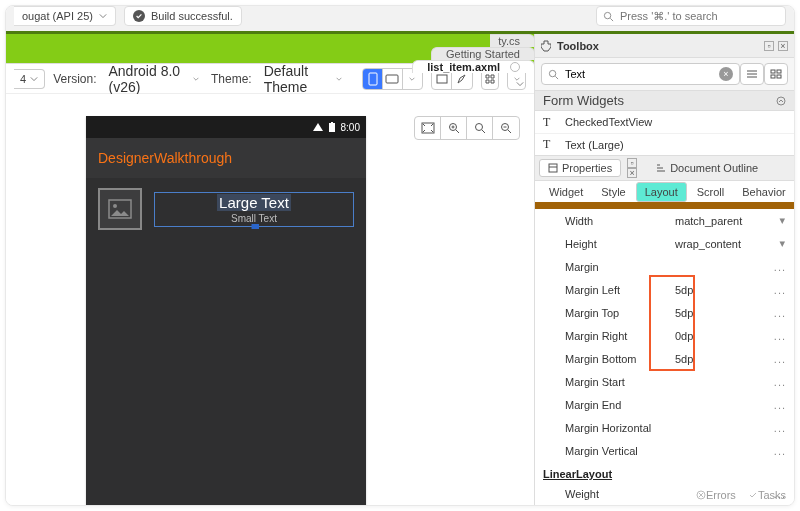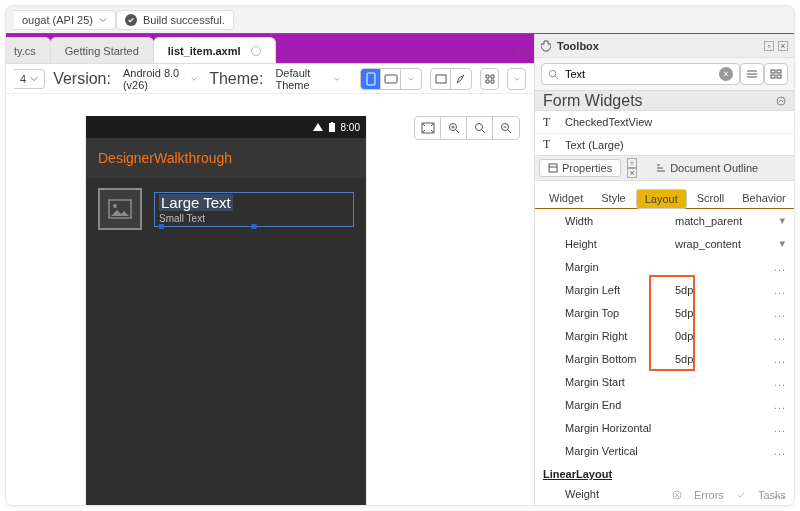--- a/index.html
+++ b/index.html
@@ -1,51 +1,51 @@
 <!DOCTYPE html>
 <html><head>
 <meta charset="utf-8">
 <style>
   * { box-sizing: border-box; margin: 0; padding: 0; font-family: -apple-system, "Helvetica Neue", Arial, sans-serif; }
   body { background:#fff; width:800px; height:511px; overflow:hidden; font-size:12px; color:#333; }
   .frame { position:absolute; left:5px; top:5px; right:5px; bottom:5px; border:1px solid #e8e8e8; border-radius:8px; box-shadow:0 1px 4px rgba(0,0,0,.06); overflow:hidden; background:#fff;}
   
-  .topbar { display:flex; align-items:center; height:28px; background:#f2f2f2; border-bottom:1px solid #4d7c0f; padding:0 8px; }
+  .topbar { display:flex; height:28px; background:#f2f2f2; border-bottom:3px solid #4d7c0f; padding:0 8px; gap:8px;}
   .pill { background:#fff; border:1px solid #ddd; border-radius:4px; height:20px; display:flex; align-items:center; padding:0 8px; font-size:11px; color:#444; gap:6px;}
   .pill.cut-left { border-left:none; border-top-left-radius:0; border-bottom-left-radius:0;}
   .check-icon { width:12px; height:12px; background:#555; border-radius:50%; display:flex; align-items:center; justify-content:center;}
   .check-icon svg { width:8px; height:8px; }
   .searchbar { margin-left:auto; width:190px; height:20px; background:#fff; border:1px solid #ddd; border-radius:4px; display:flex; align-items:center; padding:0 6px; gap:6px;}
   .searchbar input { border:none; outline:none; flex:1; font-size:11px; color:#444;}
   .mag { width:11px; height:11px; }
   
   .body { display:flex; height:calc(100% - 28px);}
   .left { flex:1; display:flex; flex-direction:column; min-width:0;}
   .right { width:260px; border-left:1px solid #ddd; background:#f6f6f6; display:flex; flex-direction:column;}
   
-  .tabs { display:flex; align-items:flex-end; background:#a21caf; height:30px; border-bottom:1px solid #ddd; position:relative;}
+  .tabs { display:flex; align-items:flex-end; background:#84cc16; height:30px; border-bottom:1px solid #ddd; position:relative;flex-direction:column;}
   .tab { position:relative; height:26px; padding:0 14px; display:flex; align-items:center; font-size:11px; color:#555; background:#e9e9e9; border:1px solid #ddd; border-bottom:none; border-top-left-radius:6px; border-top-right-radius:6px; margin-right:-1px;}
   .tab.cut { border-top-left-radius:0; border-left:none; padding-left:8px;}
   .tab.active { background:#fff; font-weight:600; color:#222; z-index:2;}
   .tab .close-dot { width:10px;height:10px;border:1px solid #bbb;border-radius:50%; margin-left:10px;}
   .tab-extra { margin-left:auto; display:flex; align-items:center; gap:4px; padding-right:4px;}
   .tab-extra .sq { width:20px;height:22px; display:flex; align-items:center; justify-content:center; color:#666;}
   
   .dtoolbar { display:flex; align-items:center; height:30px; padding:0 8px; gap:8px; border-bottom:1px solid #eee;}
-  .dtoolbar .lbl { font-size:16px; color:#444;}
-  .dropdown { display:flex; align-items:center; gap:4px; font-size:11px; color:#333; padding:2px 4px; border-radius:3px; cursor:default;}
+  .dtoolbar .lbl { font-size:12px; color:#444;}
+  .dropdown { display:flex; align-items:center; gap:4px; font-size:14px; color:#333; padding:2px 4px; border-radius:3px; cursor:default;}
   .dropdown svg { width:8px;height:8px;}
   .cutpill { border:1px solid #ccc; border-left:none; border-top-left-radius:0; border-bottom-left-radius:0; border-top-right-radius:4px; border-bottom-right-radius:4px; height:20px; display:flex; align-items:center; padding:0 6px; font-size:11px; color:#444; background:#fff; gap:4px;}
   .btngroup { display:flex; height:22px; border:1px solid #ccc; border-radius:4px; overflow:hidden; background:#fff;}
   .btngroup .b { width:26px; display:flex; align-items:center; justify-content:center; border-right:1px solid #ccc;}
   .btngroup .b:last-child { border-right:none;}
   .btngroup .b.active { background:#3a78ff; color:#fff;}
   .iconbtn { width:24px; height:22px; border:1px solid #ccc; border-radius:4px; display:flex; align-items:center; justify-content:center; background:#fff;}
   
-  .canvas { flex:1; position:relative; background:#fff;}
+  .canvas { flex:1; position:relative; background:#fff;text-align:center;}
   .phone { position:absolute; left:80px; top:22px; width:280px; height:420px; background:#2f2f30; box-shadow:0 1px 2px rgba(0,0,0,.2);}
   .statusbar { height:22px; background:#1c1c1c; display:flex; align-items:center; justify-content:flex-end; color:#fff; font-size:10px; padding:0 6px; gap:6px;}
   .titlebar { height:40px; display:flex; align-items:center; padding:0 12px; color:#f97316; font-size:14px; background:#363637;}
   .item { margin:6px 8px; display:flex; align-items:center; gap:12px; padding:4px;}
   .imgph { width:44px; height:42px; border:2px solid #888; background:#3d3d3e; display:flex; align-items:center; justify-content:center;}
   .imgph svg { width:24px; height:20px; fill:#8a8a8a;}
   .texts { flex:1; border:1px solid #4a7ec9; padding:1px 4px 2px 4px; position:relative;}
   .texts.sel::before, .texts.sel::after { content:""; position:absolute; width:5px;height:5px; background:#2a65c9;}
   .texts.sel::before { bottom:-3px; left:50%; transform:translateX(-50%);}
   .lt { color:#fff; font-size:15px; background:rgba(80,110,160,.4); display:inline-block; padding:0 2px;}
@@ -55,41 +55,41 @@
   .zoomgrp .z:last-child{border-right:none;}
   
   .panel-head { height:24px; background:#eee; border-bottom:1px solid #ddd; display:flex; align-items:center; padding:0 6px; font-size:11px; color:#333; gap:6px;}
   .panel-head .panel-title { font-weight:600;}
   .panel-head .winbtns { margin-left:auto; display:flex; gap:4px;}
   .winbtns span { width:10px;height:10px; border:1px solid #aaa; font-size:9px; display:flex; align-items:center; justify-content:center; color:#666; cursor:default;}
   .toolbox-search { padding:5px 6px; display:flex; align-items:center; border-bottom:1px solid #ddd;}
   .toolbox-search .inp { flex:1; height:22px; background:#fff; border:1px solid #ccc; border-radius:4px; display:flex; align-items:center; padding:0 6px; gap:6px;}
   .toolbox-search input { border:none; outline:none; flex:1; font-size:11px;}
   .clearbtn { width:14px;height:14px;border-radius:50%;background:#999;color:#fff;font-size:9px;display:flex;align-items:center;justify-content:center;}
-  .cat { background:#e9e9e9; height:20px; display:flex; align-items:center; padding:0 8px; font-size:16px; color:#444; border-bottom:1px solid #ddd; justify-content:space-between;}
+  .cat { background:#e9e9e9; height:20px; display:flex; align-items:center; padding:0 8px; font-size:13px; color:#444; border-bottom:1px solid #ddd; justify-content:space-between;}
   .tbx-item { height:22px; display:flex; align-items:center; padding:0 8px; gap:10px; font-size:11px; color:#333; background:#fff;}
   .tbx-item + .tbx-item { border-top:1px solid #f1f1f1;}
   .tbx-item .t { font-family:Georgia, serif; font-size:12px; width:12px;}
   
   .prop-tabs { display:flex; align-items:center; height:26px; background:#eee; border-top:1px solid #ddd; border-bottom:1px solid #ddd; padding:0 4px; gap:4px;}
   .ptab { display:flex; align-items:center; gap:4px; padding:2px 8px; border:1px solid transparent; border-radius:3px; font-size:11px; color:#444;}
   .ptab.active { background:#fff; border-color:#ccc;}
-  .sub-tabs { display:flex; align-items:flex-start; height:28px; padding:8px 6px; gap:2px; background:#fff; border-bottom:1px solid #a16207;}
+  .sub-tabs { display:flex; align-items:center; height:28px; padding:8px 6px; gap:2px; background:#fff; border-bottom:7px solid #a16207;}
   .stab { padding:3px 8px; font-size:11px; color:#444; border-radius:3px;}
-  .stab.active { background:#eab308; border:1px solid #ccc;}
+  .stab.active { background:#5eead4; border:1px solid #ccc;}
   .prop-list { flex:1; overflow:auto; background:#fff;}
   .prow { display:flex; align-items:center; height:23px; padding:0 8px; font-size:11px;}
   .prow .k { width:110px; color:#333;margin-left:22px;}
   .prow .v { flex:1; color:#333;}
   .prow .more { color:#888; letter-spacing:1px;}
   .section { font-weight:600; color:#222; padding:6px 8px 2px 8px; font-size:11px;text-decoration:underline;}
   .hl { position:absolute; border:2px solid #f25a2a; pointer-events:none;}
   .statusbar svg { fill:#fff;}
   .bottom-status { position:absolute; right:8px; bottom:4px; display:flex; gap:12px; font-size:11px; color:#999;}
-  .bottom-status span { display:flex; align-items:center; gap:12px;}
+  .bottom-status span { display:flex; align-items:center; gap:0;}
   .chev { width:8px;height:8px;}
 </style>
 </head>
 <body>
 <div class="frame">
 
 <div class="topbar">
   <div class="pill cut-left">
     <span>ougat (API 25)</span>
     <svg class="chev" viewBox="0 0 10 10">
@@ -97,20 +97,27 @@
         </svg>
   </div>
   <div class="pill">
     <span class="check-icon">
       <svg viewBox="0 0 10 10">
             <path d="M2 5l2 2 4-4" stroke="#fff" stroke-width="1.5" fill="none"></path>
           </svg>
     </span>
     <span>Build successful.</span>
   </div>
+  <div class="searchbar">
+    <svg class="mag" viewBox="0 0 12 12">
+          <circle cx="5" cy="5" r="3.5" stroke="#888" fill="none"></circle>
+          <path d="M8 8l3 3" stroke="#888"></path>
+        </svg>
+    <input placeholder="Press '⌘.' to search" style="">
+  </div>
 </div>
 
 <div class="body">
 
   <div class="left">
 
     <div class="tabs">
       <div class="tab cut">
             <span>ty.cs</span>
           </div>

